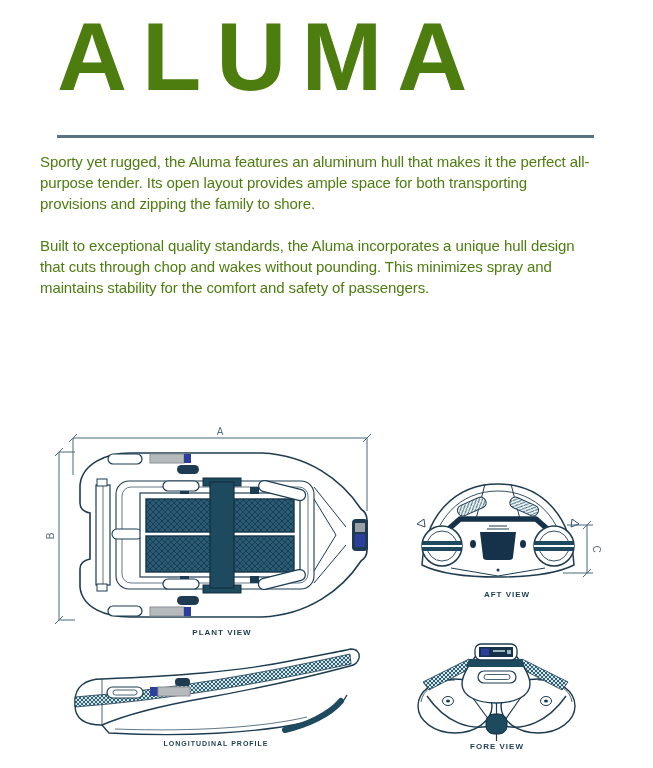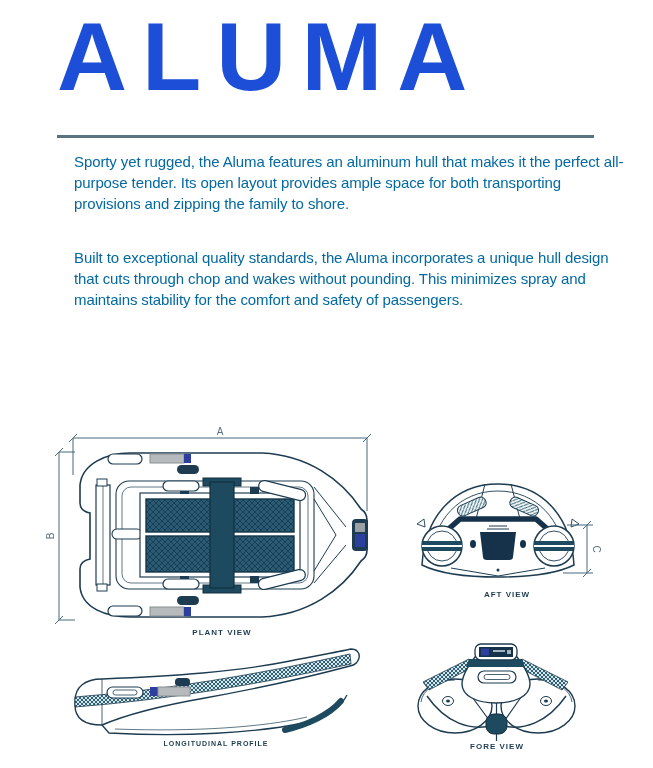--- a/index.html
+++ b/index.html
@@ -4,32 +4,32 @@
 <style>
   html,body{margin:0;padding:0;background:#e8e8e8;}
   .page{
     position:relative;width:653px;height:768px;background:#ffffff;
     margin:0 auto;overflow:hidden;
     font-family:"Liberation Sans",sans-serif;color:#42525c;
   }
   .title{
     position:absolute;left:57px;top:6px;margin:0;
     font-size:97px;font-weight:700;line-height:1.05;
-    letter-spacing:0.155em;color:#1d4ed8;white-space:nowrap;
+    letter-spacing:0.155em;color:#4d7c0f;white-space:nowrap;
   }
   .rule{
     position:absolute;left:57px;top:135px;width:537px;height:3px;
     background:#5b7380;border:none;margin:0;
   }
   .para{
-    position:absolute;left:74px;width:556px;margin:0;
-    font-size:15px;line-height:21px;letter-spacing:-0.1px;color:#0369a1;
+    position:absolute;left:40px;width:556px;margin:0;
+    font-size:15px;line-height:21px;letter-spacing:-0.1px;color:#4d7c0f;
   }
   .p1{top:151px;}
-  .p2{top:235px;margin-top:12px;}
+  .p2{top:235px;}
   .p3{top:321px;}
   .drawing{position:absolute;}
   .d-plan{left:30px;top:425px;}
   .d-aft{left:415px;top:470px;}
   .d-profile{left:45px;top:645px;}
   .d-fore{left:415px;top:628px;}
   .cap{
     font-family:"Liberation Sans",sans-serif;font-weight:700;
     font-size:8px;letter-spacing:1px;fill:#1d3c51;
   }

